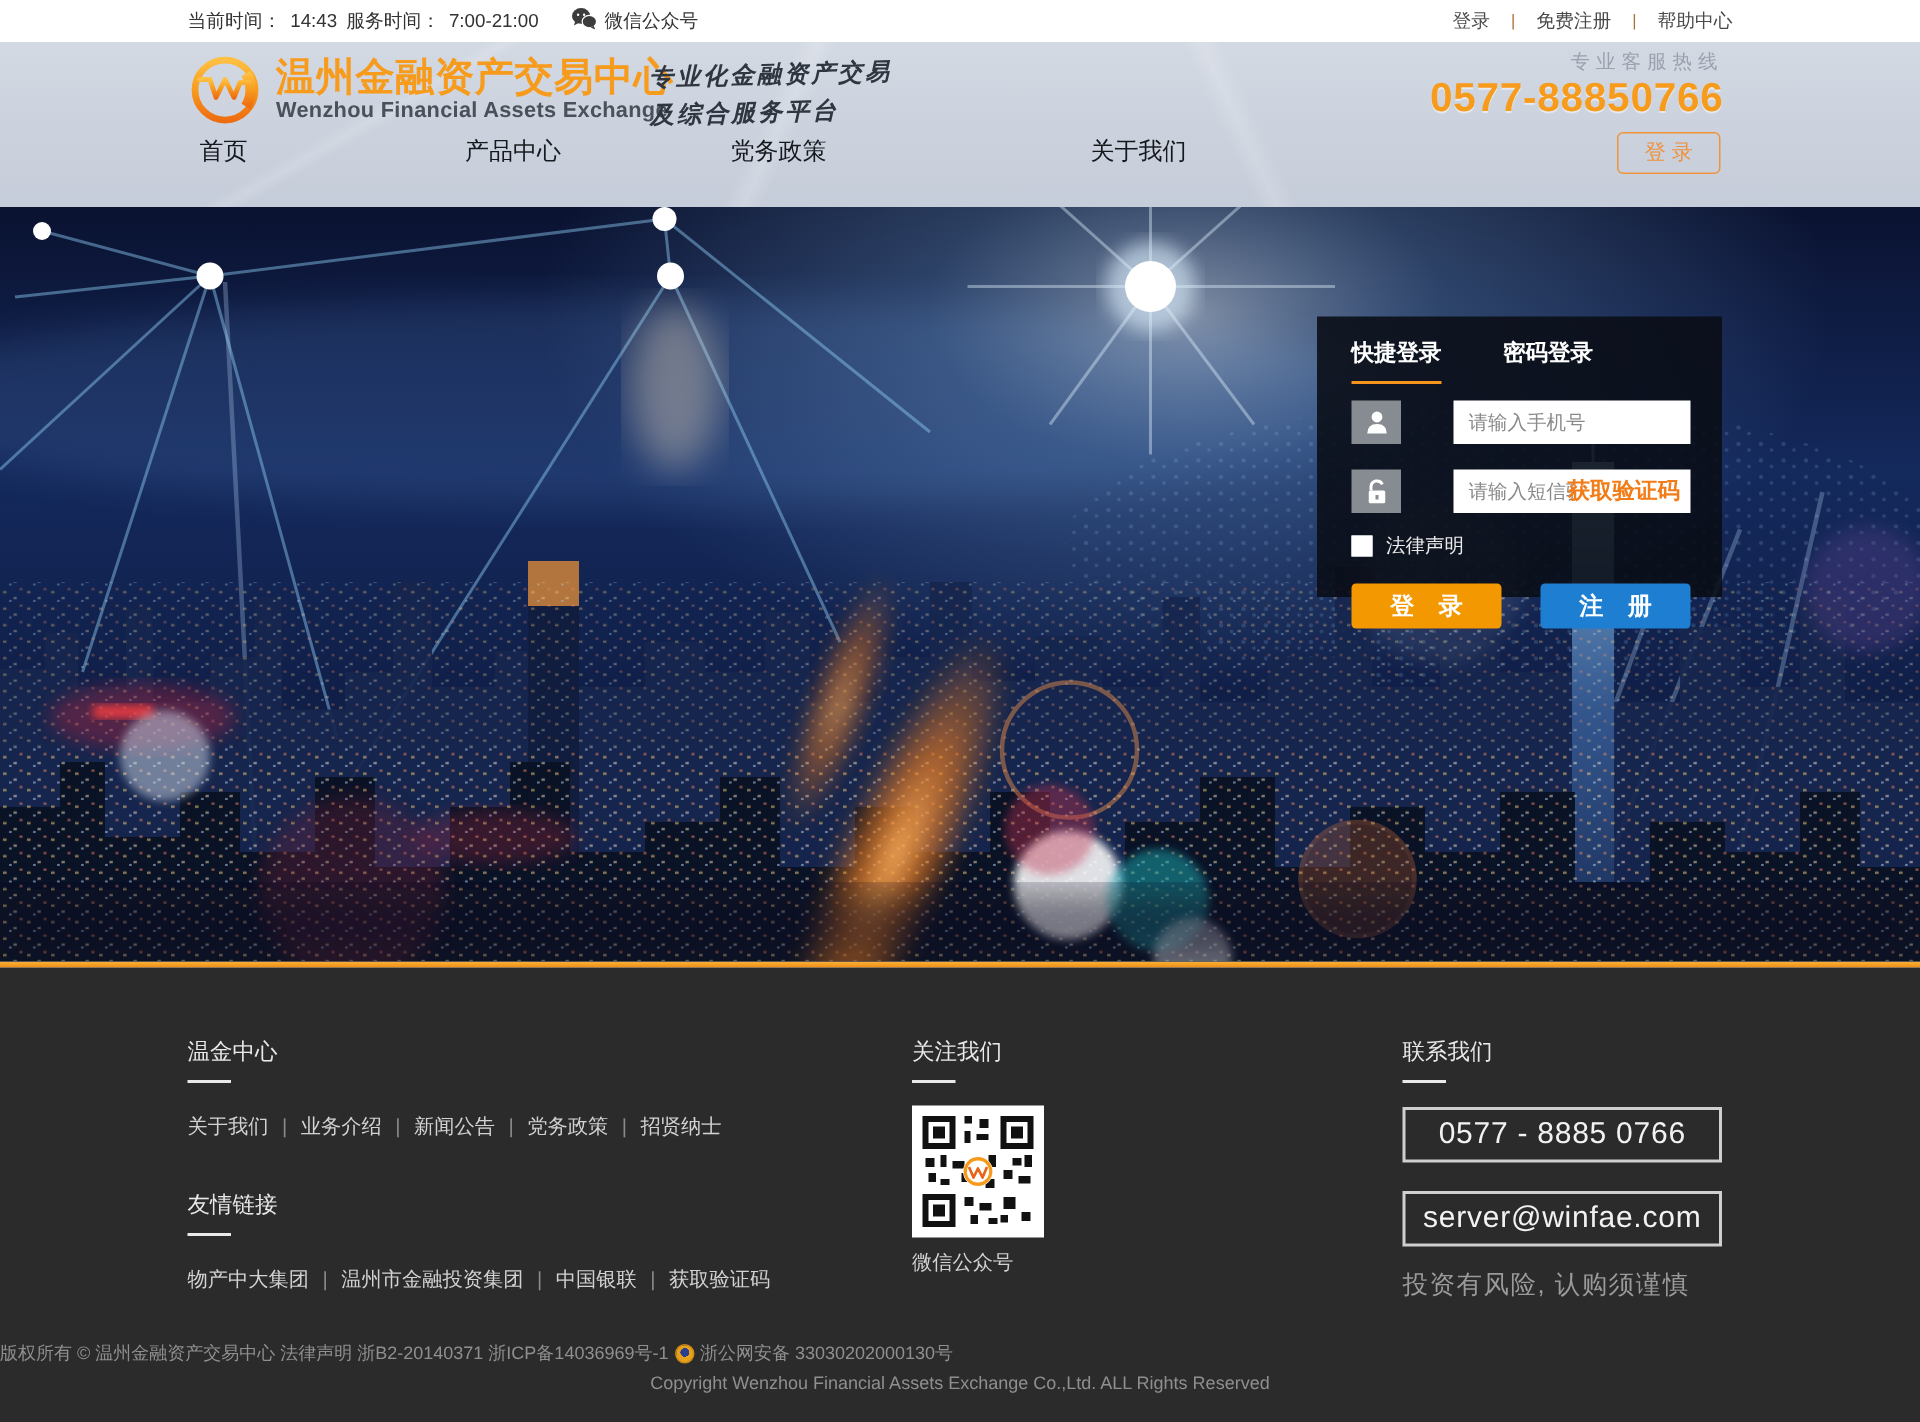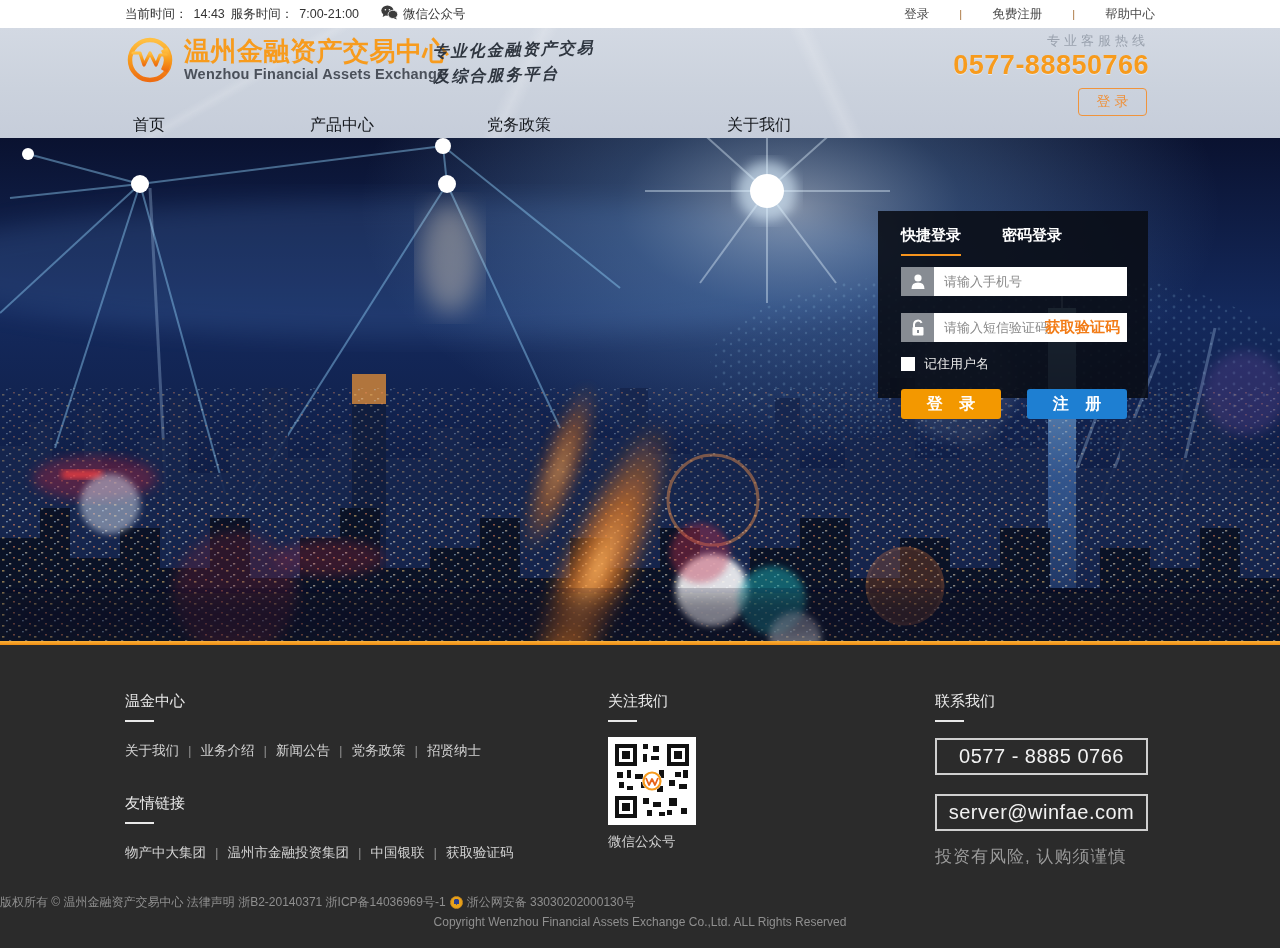--- a/index.html
+++ b/index.html
@@ -4,21 +4,21 @@
 <style>
   * { margin:0; padding:0; box-sizing:border-box; }
   html,body { width:1280px; }
   body { font-family:"Liberation Sans","DejaVu Sans",sans-serif; background:#fff; }
 
   
   .topbar { height:28px; background:#ffffff; display:flex; align-items:center;
             padding:0 125px; font-size:12.5px; color:#333; }
   .topbar .left { display:flex; align-items:center; gap:6px; }
   .tb-wechat { display:flex; align-items:center; gap:5px; margin-left:22px; color:#333; cursor:pointer; }
-  .tb-right { margin-left:auto; display:flex; align-items:center; gap:30px; }
+  .tb-right { margin-left:auto; display:flex; align-items:center; gap:14px; }
   .tb-link { color:#4a4a4a; cursor:pointer; }
   .tb-sep { color:#a8733c; font-size:11px; }
 
   
   .header { height:110px; position:relative;
             background:linear-gradient(180deg,#d3d9e3 0%,#cbd2dd 55%,#c6cdda 100%); }
   .header:before { content:""; position:absolute; inset:0; opacity:.35; pointer-events:none;
             background:
               linear-gradient(115deg, transparent 40%, rgba(255,255,255,.5) 41%, transparent 42%),
               linear-gradient(65deg, transparent 63%, rgba(255,255,255,.45) 64%, transparent 65%),
@@ -30,40 +30,40 @@
   .brand-en { font-size:14.5px; font-weight:bold; color:#4b515b; letter-spacing:.2px; }
   .slogan { position:absolute; left:433px; top:10px; font-family:"DejaVu Serif","Liberation Serif",serif;
             font-style:italic; font-size:16px; color:#2f3640; line-height:1.55; letter-spacing:2px;
             transform:rotate(-1.5deg); font-weight:bold; }
   .hotline { position:absolute; right:131px; top:4px; text-align:right; }
   .hotline-label { font-size:13px; color:#9aa2ae; letter-spacing:4px; }
   .hotline-number { font-size:27px; font-weight:bold; color:#f79b1d; letter-spacing:.5px;
             text-shadow:0 1px 0 rgba(255,255,255,.5); }
   .nav { position:absolute; left:133px; top:63px; display:flex; align-items:center;
          font-size:16px; color:#15181d; }
-  .nav-item { cursor:pointer;margin-top:24px; }
+  .nav-item { cursor:pointer; }
   .nav-item:nth-child(1){ margin-right:145px; }
   .nav-item:nth-child(2){ margin-right:113px; }
   .nav-item:nth-child(3){ margin-right:176px; }
   .nav-login-btn { position:absolute; right:133px; top:60px; width:69px; height:28px;
          border:1px solid #f0943c; border-radius:4px; background:transparent; color:#ef913a;
          font-size:14px; display:flex; align-items:center; justify-content:center; cursor:pointer; }
 
   
   .hero { position:relative; height:503px; overflow:hidden; background:#0c1733; }
   .hero svg.bg { position:absolute; inset:0; display:block; }
 
   
   .login-panel { position:absolute; left:878px; top:73px; width:270px; height:187px;
          background:rgba(9,13,20,0.88); }
   .lp-tabs { position:absolute; left:23px; top:15px; display:flex; }
   .lp-tab { font-size:15px; font-weight:bold; color:#fff; cursor:pointer; padding-bottom:9px; }
   .lp-tab.active { border-bottom:2px solid #f7941d; }
   .lp-tab + .lp-tab { margin-left:41px; }
-  .lp-input-row { position:absolute; left:23px; width:226px; height:29px; display:flex; }
+  .lp-input-row { position:absolute; left:23px; width:226px; height:29px; display:flex;gap:35px; }
   .lp-input-row.phone { top:56px; }
   .lp-input-row.code { top:102px; }
   .lp-iconbox { width:33px; height:29px; background:#878c93; display:flex; align-items:center;
          justify-content:center; flex:0 0 33px; }
   .lp-field-wrap { position:relative; flex:1; }
   .lp-field { width:100%; height:29px; border:none; outline:none; background:#fff;
          padding:0 8px 0 10px; font-size:13px; color:#333;
          font-family:"Liberation Sans","DejaVu Sans",sans-serif; }
   .lp-field::placeholder { color:#8a8a8a; opacity:1; }
   .lp-field.code { padding-right:78px; }
@@ -324,21 +324,21 @@
             <rect x="7" y="11" width="2" height="3" fill="#878c93"></rect>
           </svg>
       </span>
       <span class="lp-field-wrap">
         <input class="lp-field code" type="text" placeholder="请输入短信验证码" style="">
         <span class="lp-getcode">获取验证码</span>
       </span>
     </div>
     <div class="lp-remember">
       <span class="lp-checkbox"></span>
-      <span class="lp-remember-label">记住用户名</span>
+      <span class="lp-remember-label">法律声明</span>
     </div>
     <button class="lp-btn login">登 录</button>
     <button class="lp-btn register">注 册</button>
   </div>
 </div>
 
 <div class="hero-divider"></div>
 
 <div class="footer">
 

